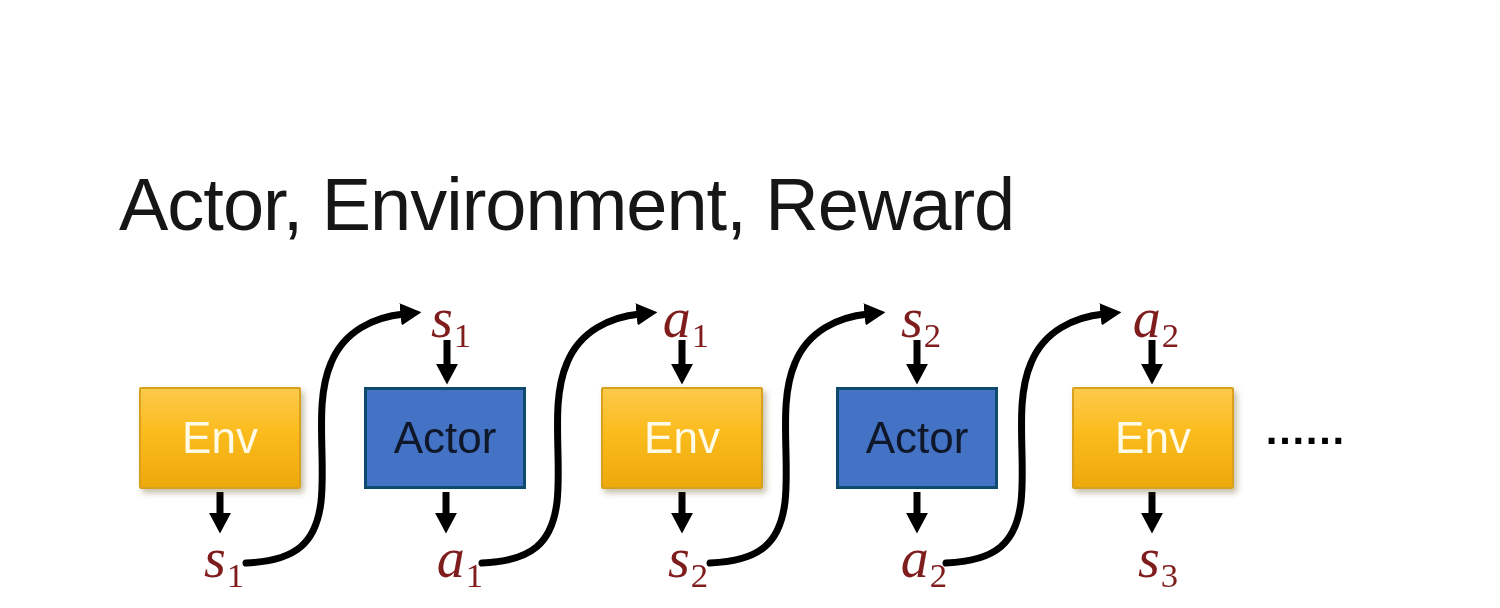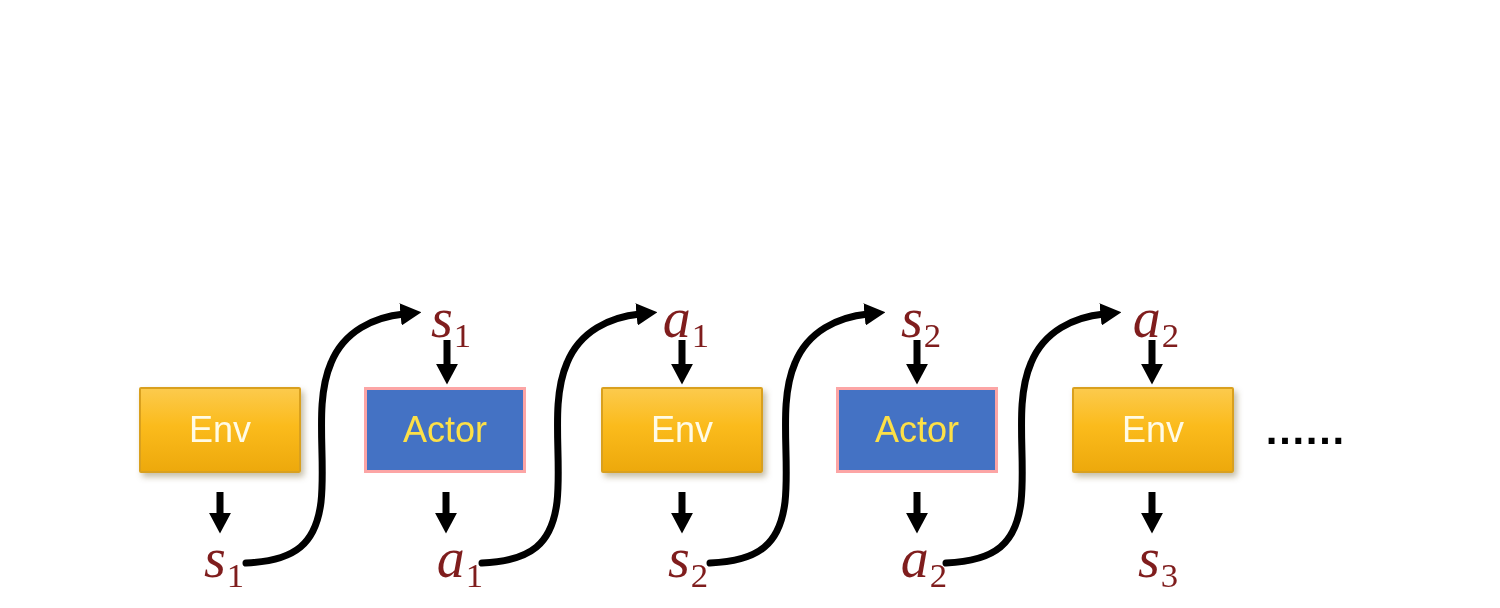--- a/index.html
+++ b/index.html
@@ -7,51 +7,52 @@
     position:relative;width:1500px;height:608px;background:#ffffff;
     overflow:hidden;font-family:"Liberation Sans",sans-serif;
   }
   .title{
     position:absolute;left:119px;top:112px;
     font-size:74px;font-weight:300;letter-spacing:-1px;
     color:#161616;white-space:nowrap;
   }
   .arrows{position:absolute;left:0;top:0;pointer-events:none;}
   .box{
-    position:absolute;top:387px;width:162px;height:86px;
+    position:absolute;top:387px;width:162px;height:102px;
     display:flex;align-items:center;justify-content:center;
-    font-size:36px;line-height:1;box-sizing:border-box;
+    font-size:44px;line-height:1;box-sizing:border-box;
   }
   .box.env{
     background:linear-gradient(180deg,#fcca4c 0%,#fbbb1c 45%,#eda90c 100%);
     border:2px solid #d9a01e;color:#fffbe6;border-radius:2px;
     box-shadow:3px 4px 6px rgba(90,70,0,0.35);
   }
   .box.actor{
-    background:#4472c4;border:3px solid #fca5a5;color:#fde047;
+    background:#4472c4;border:3px solid #0c4a6e;color:#0f172a;
   }
   .mlabel{
     position:absolute;transform:translateX(-50%);
     font-family:"Liberation Serif",serif;font-size:56px;line-height:1;
     color:#7f1d1d;white-space:nowrap;
   }
   .mlabel .base{font-style:italic;}
   .mlabel .sub{font-style:normal;font-size:0.62em;vertical-align:-0.28em;margin-left:1px;}
   .top-label{top:290px;}
   .bottom-label{top:530px;}
   .dots{
     position:absolute;left:1264px;top:406px;
     font-size:42px;font-weight:bold;letter-spacing:-2px;color:#000;
   }
 </style>
 </head>
 <body>
 
 <div class="slide">
 
+  <h1 class="title">Actor, Environment, Reward</h1>
 
   <svg class="arrows" width="1500" height="608" viewBox="0 0 1500 608">
     <defs>
       <marker id="ah" viewBox="0 0 3 3.2" refX="0.5" refY="1.6" markerWidth="3" markerHeight="3.2" orient="auto" markerUnits="strokeWidth">
         <path d="M0,0 L3,1.6 L0,3.2 Z" fill="#000"></path>
       </marker>
     </defs>
 
     <g stroke="#000" stroke-width="7">
       <line x1="447" y1="340" x2="447" y2="367" marker-end="url(#ah)"></line>

